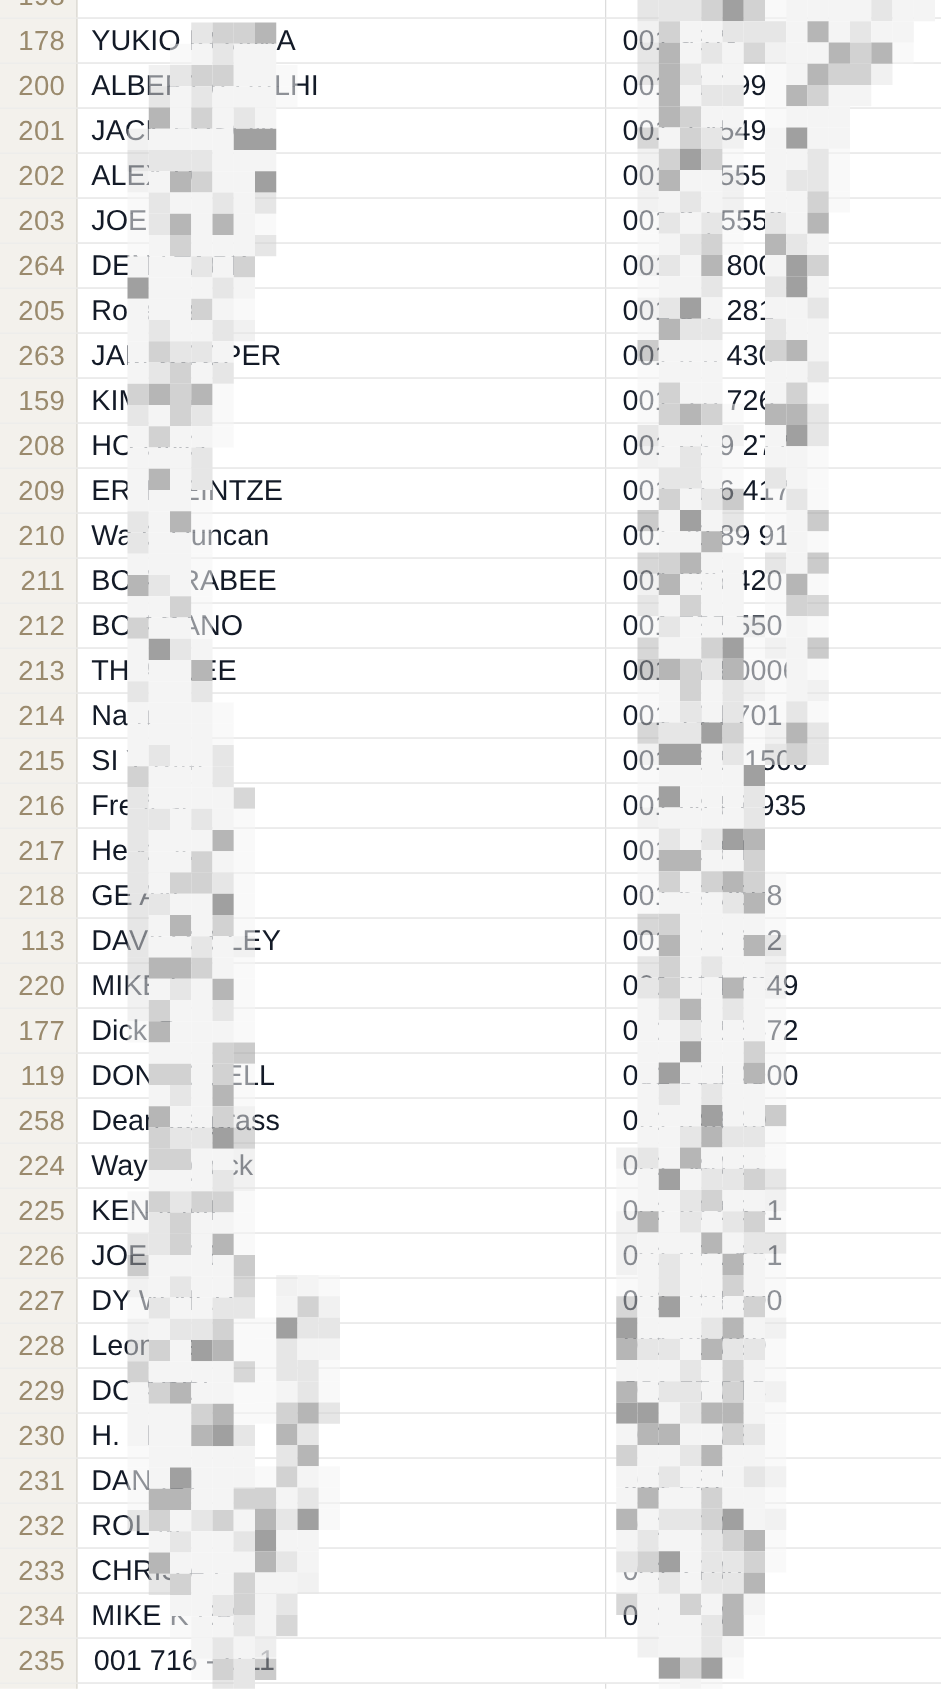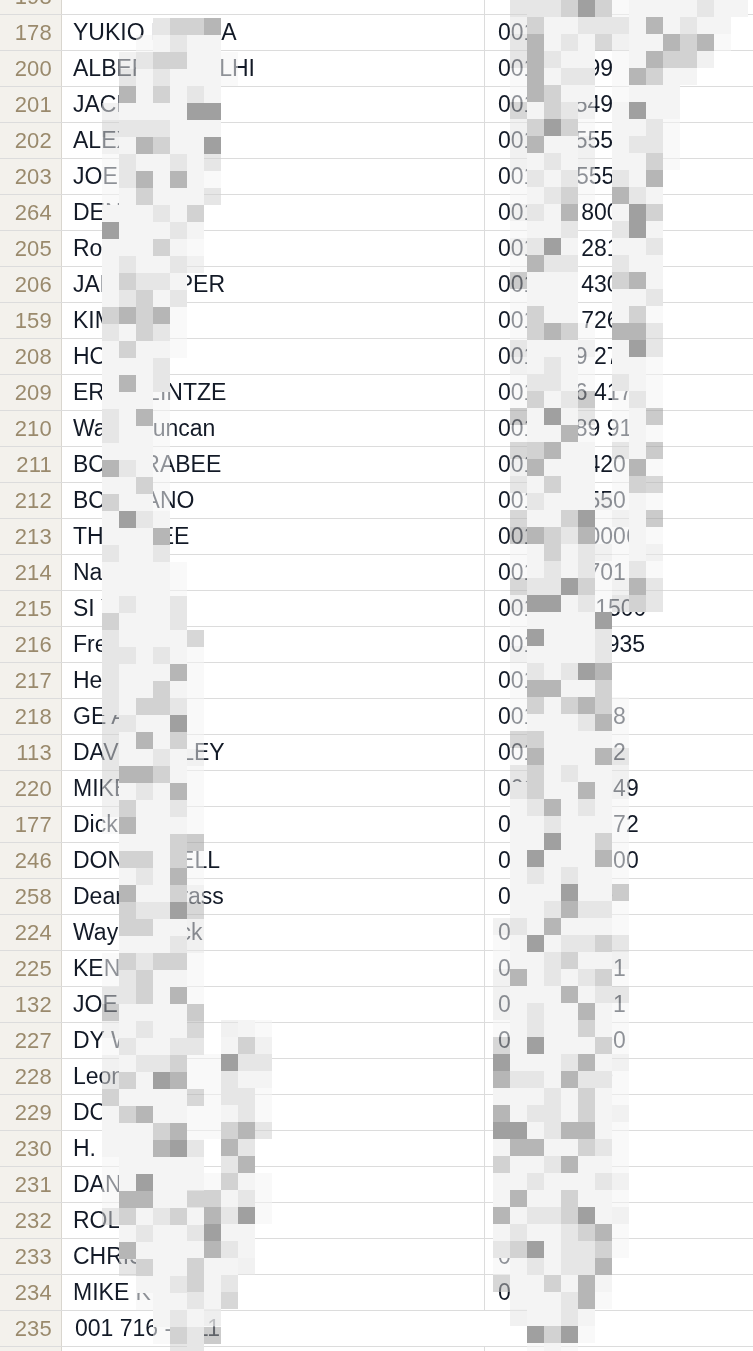--- a/index.html
+++ b/index.html
@@ -132,21 +132,21 @@
         <div class="cell-rownum">264</div>
         <div class="cell-name">DEN           LTACK</div>
         <div class="cell-phone">001 3       3      800</div>
       </div>
       <div class="row">
         <div class="cell-rownum">205</div>
         <div class="cell-name">Rode           rral</div>
         <div class="cell-phone">001 3       7      281</div>
       </div>
       <div class="row">
-        <div class="cell-rownum">206</div>
+        <div class="cell-rownum">263</div>
         <div class="cell-name">JAM        COOPER</div>
         <div class="cell-phone">001 9       8      430</div>
       </div>
       <div class="row">
         <div class="cell-rownum">159</div>
         <div class="cell-name">KIM        NG</div>
         <div class="cell-phone">001 5       8      726</div>
       </div>
       <div class="row">
         <div class="cell-rownum">208</div>
@@ -212,41 +212,41 @@
         <div class="cell-rownum">220</div>
         <div class="cell-name">MIKE          E</div>
         <div class="cell-phone">001 314           4349</div>
       </div>
       <div class="row">
         <div class="cell-rownum">177</div>
         <div class="cell-name">Dick C</div>
         <div class="cell-phone">001 402           5572</div>
       </div>
       <div class="row">
-        <div class="cell-rownum">246</div>
+        <div class="cell-rownum">119</div>
         <div class="cell-name">DONA         DOELL</div>
         <div class="cell-phone">001 908           4900</div>
       </div>
       <div class="row">
         <div class="cell-rownum">258</div>
         <div class="cell-name">Dean         dergrass</div>
         <div class="cell-phone">001 949           40</div>
       </div>
       <div class="row">
         <div class="cell-rownum">224</div>
         <div class="cell-name">Wayn         aylock</div>
         <div class="cell-phone">001 540           27</div>
       </div>
       <div class="row">
         <div class="cell-rownum">225</div>
         <div class="cell-name">KENJI        NII</div>
         <div class="cell-phone">001 812           351</div>
       </div>
       <div class="row">
-        <div class="cell-rownum">132</div>
+        <div class="cell-rownum">226</div>
         <div class="cell-name">JOE W        TE</div>
         <div class="cell-phone">001 931           581</div>
       </div>
       <div class="row">
         <div class="cell-rownum">227</div>
         <div class="cell-name">DY W         NER</div>
         <div class="cell-phone">001 248           200</div>
       </div>
       <div class="row">
         <div class="cell-rownum">228</div>

